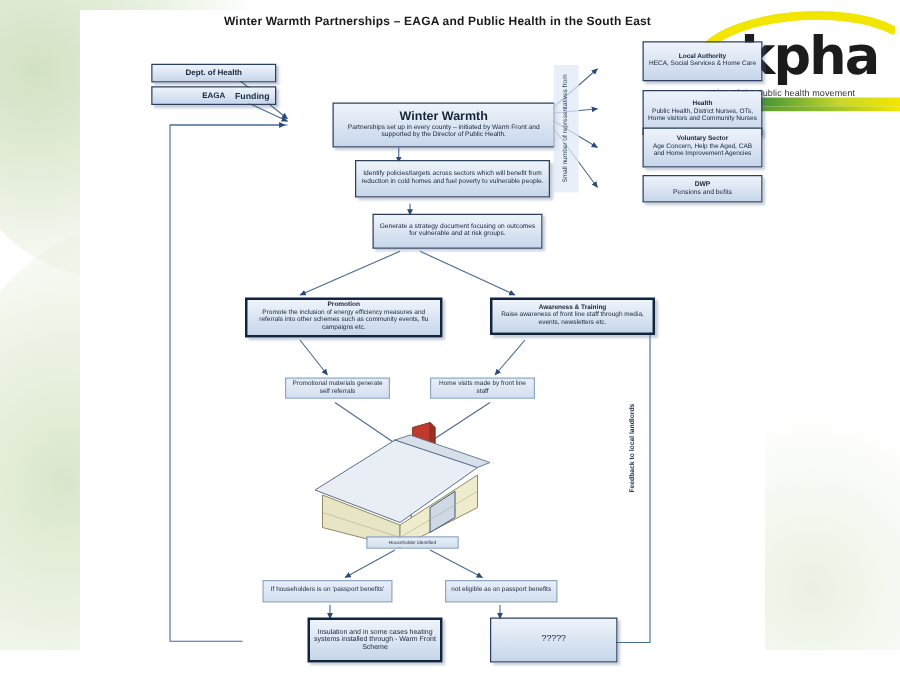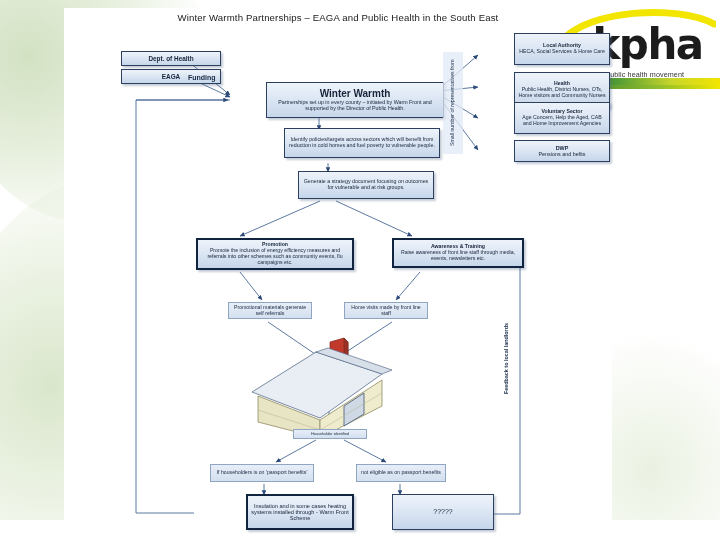--- a/index.html
+++ b/index.html
@@ -31,22 +31,22 @@
   .brand-word{position:absolute;left:8px;top:18px;font-size:42px;line-height:42px;
     font-weight:bold;color:#1c1c1c;letter-spacing:-1.5px;font-family:"DejaVu Sans",sans-serif;}
   .brand-tag{position:absolute;left:10px;top:64px;font-size:7.2px;color:#333;letter-spacing:.1px;white-space:nowrap;}
   .brand-swoosh{position:absolute;left:4px;top:2px;width:156px;height:34px;overflow:hidden;}
   .brand-bar{position:absolute;left:560px;top:78px;width:160px;height:7px;
     background:linear-gradient(90deg,#1f6a2e 0%,#4f9b34 35%,#c9d62b 70%,#f2e500 100%);}
   .brand-bar2{position:absolute;left:560px;top:85px;width:160px;height:4px;
     background:linear-gradient(90deg,#2a7a32 0%,#8ebc2c 60%,#f3e800 100%);}
 
   
-  .title{position:absolute;left:128px;top:12px;width:420px;text-align:center;
-    font-size:9.6px;font-weight:normal;color:#1a1a1a;letter-spacing:.15px;}
+  .title{position:absolute;left:140px;top:12px;width:420px;text-align:center;
+    font-size:9.6px;font-weight:bold;color:#1a1a1a;letter-spacing:.15px;}
 
   .node{position:absolute;box-sizing:border-box;
     background:linear-gradient(180deg,#eef3fa 0%,#dde7f4 45%,#c6d6ea 100%);
     border:1px solid #2c3f5e;color:#16243a;
     display:flex;align-items:center;justify-content:center;text-align:center;
     padding:1px 3px;line-height:1.12;margin-left:36px;}
   .node.shadow{box-shadow:2px 2px 2px rgba(90,110,140,.35);}
   .node.thick{border-width:2px;border-color:#10243f;}
   .node .hd{font-weight:bold;display:block;}
   .node .bd{display:block;}

